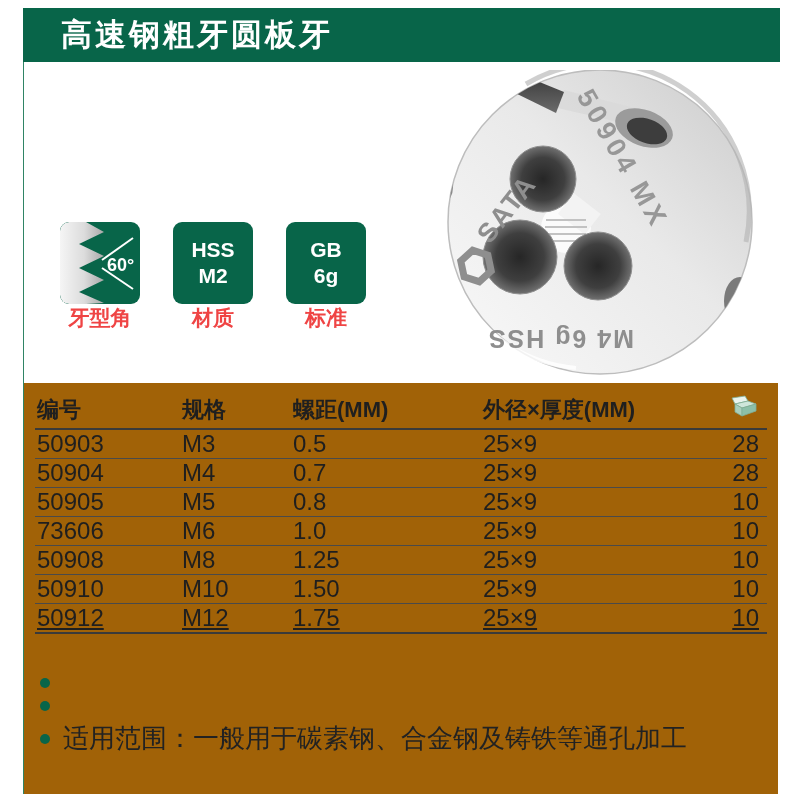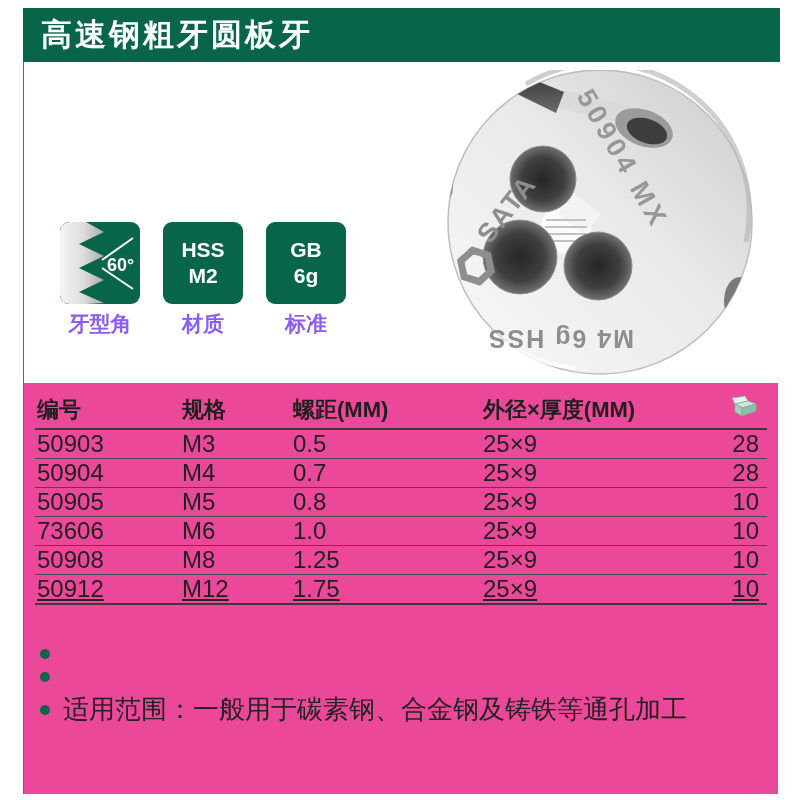--- a/index.html
+++ b/index.html
@@ -3,33 +3,33 @@
 <meta charset="utf-8">
 <style>
   * { margin:0; padding:0; box-sizing:border-box; }
   html,body { width:800px; height:800px; background:#ffffff;
     font-family:"Liberation Sans","DejaVu Sans",sans-serif; color:#1f1f1f; }
   .frame { position:absolute; left:23px; top:8px; width:755px; height:786px;
     border-left:1px solid #2f8465; border-right:1px solid #2f8465; border-bottom:1px solid #2f8465; }
   
   .titlebar { position:absolute; left:-1px; top:0; width:757px; height:54px;
     background:#086549; display:flex; align-items:center; }
-  .titlebar h1 { color:#ffffff; font-size:31px; font-weight:bold; letter-spacing:3px; padding-left:18px; }
+  .titlebar h1 { color:#ffffff; font-size:31px; font-weight:bold; letter-spacing:3px; padding-left:38px; }
   
   .white-area { position:absolute; left:0; top:54px; width:754px; height:321px; background:#ffffff; }
-  .badges { position:absolute; left:36px; top:160px; display:flex; gap:23px; }
+  .badges { position:absolute; left:36px; top:160px; display:flex; gap:33px; }
   .badge-wrap { display:flex; flex-direction:column; align-items:center; width:80px; }
   .badge { width:80px; height:82px; border-radius:9px; background:#086549;
     display:flex; flex-direction:column; align-items:center; justify-content:center;
     color:#fff; font-weight:bold; font-size:21px; line-height:26px; position:relative; overflow:hidden; }
   .badge svg { position:absolute; left:0; top:0; }
-  .badge-label { margin-top:6px; font-size:21px; font-weight:bold; color:#8b5cf6; white-space:nowrap; }
+  .badge-label { font-size:21px; font-weight:bold; color:#ef4444; white-space:nowrap; }
   .product-shot { position:absolute; left:402px; top:8px; width:345px; height:310px; }
   
-  .mint-area { position:absolute; left:0; top:375px; width:754px; height:411px; background:#ec4899; }
+  .mint-area { position:absolute; left:0; top:375px; width:754px; height:411px; background:#a16207; }
   table { border-collapse:collapse; margin:8px 0 0 11px; width:732px; table-layout:fixed; }
   col.c1{width:145px} col.c2{width:111px} col.c3{width:190px} col.c4{width:221px} col.c5{width:65px}
   th,td { text-align:left; font-size:24px; padding:0 0 0 2px; white-space:nowrap; }
   thead th { height:38px; font-weight:600; font-size:22px; vertical-align:middle; }
   tbody td { height:29px; vertical-align:middle; }
   thead tr { border-bottom:2px solid #3a3a3a; }
   tbody tr { border-bottom:1px solid #4a4a4a; }
   tbody tr:last-child { border-bottom:2px solid #3a3a3a;text-decoration:underline; }
   th.qty, td.qty { text-align:right; padding-right:8px; }
   th.qty { vertical-align:middle; }
@@ -202,20 +202,27 @@
           <td class="qty">10</td>
         </tr>
         <tr>
           <td>50908</td>
           <td>M8</td>
           <td>1.25</td>
           <td>25×9</td>
           <td class="qty">10</td>
         </tr>
         <tr>
+          <td>50910</td>
+          <td>M10</td>
+          <td>1.50</td>
+          <td>25×9</td>
+          <td class="qty">10</td>
+        </tr>
+        <tr>
           <td>50912</td>
           <td>M12</td>
           <td>1.75</td>
           <td>25×9</td>
           <td class="qty">10</td>
         </tr>
       </tbody>
     </table>
 
     <ul class="features">

